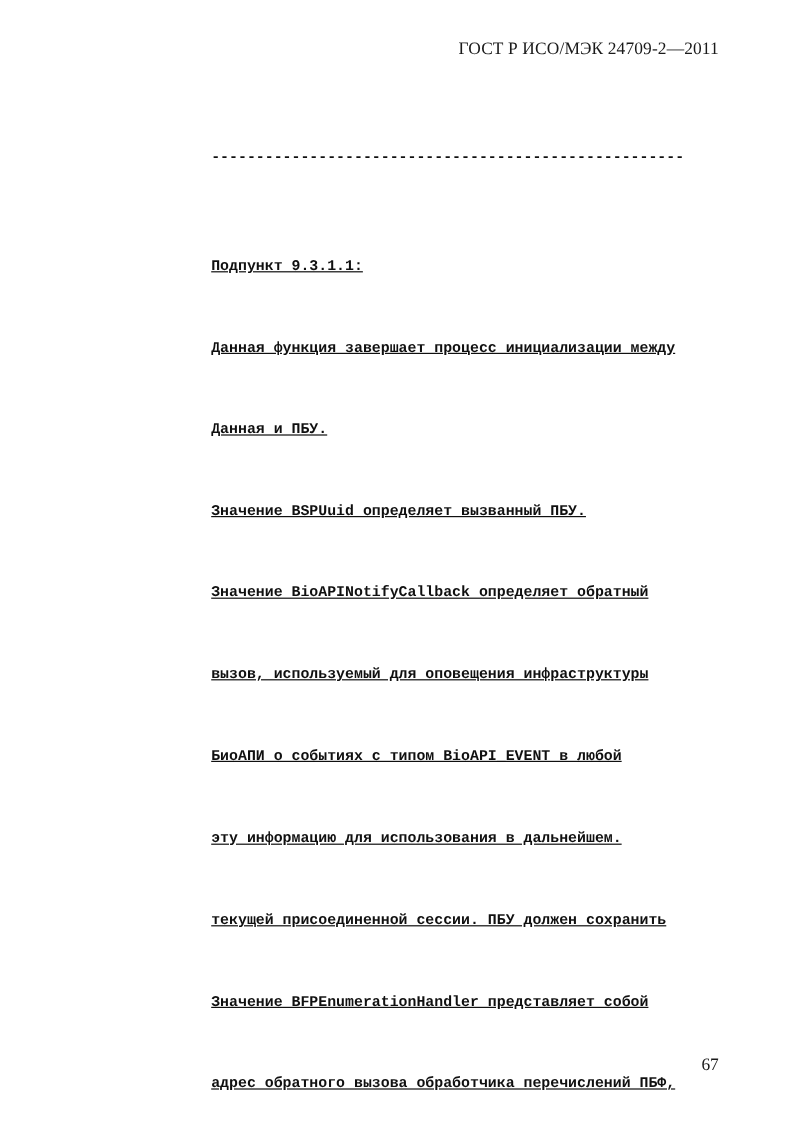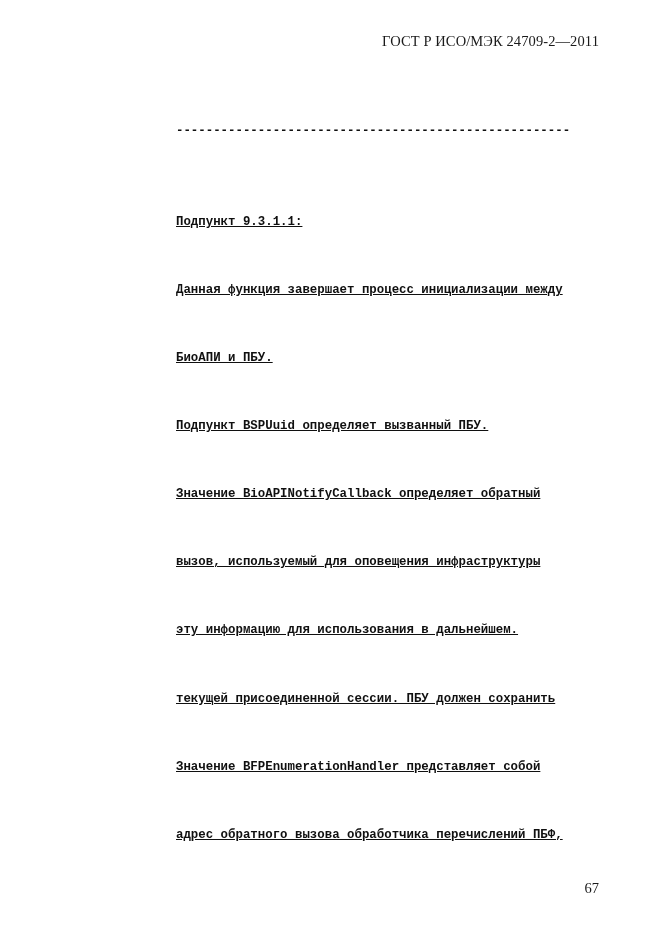--- a/index.html
+++ b/index.html
@@ -81,24 +81,25 @@
 <div class="page">
 
   <div class="page-header">ГОСТ Р ИСО/МЭК 24709-2—2011</div>
 
   <div class="body-block">
 
     <div class="rule">-----------------------------------------------------</div>
 
     <div class="line">Подпункт 9.3.1.1:</div>
     <div class="line">Данная функция завершает процесс инициализации между</div>
-    <div class="line">БиоАПИ и ПБУ.</div>
-    <div class="line">Подпункт BSPUuid определяет вызванный ПБУ.</div>
+    <div class="line">Данная и ПБУ.</div>
+    <div class="line">Значение BSPUuid определяет вызванный ПБУ.</div>
     <div class="line">Значение BioAPINotifyCallback определяет обратный</div>
     <div class="line">вызов, используемый для оповещения инфраструктуры</div>
+    <div class="line">БиоАПИ о событиях с типом BioAPI_EVENT в любой</div>
     <div class="line">эту информацию для использования в дальнейшем.</div>
     <div class="line">текущей присоединенной сессии. ПБУ должен сохранить</div>
     <div class="line">Значение BFPEnumerationHandler представляет собой</div>
     <div class="line">адрес обратного вызова обработчика перечислений ПБФ,</div>
     
     
     
     
     
     

